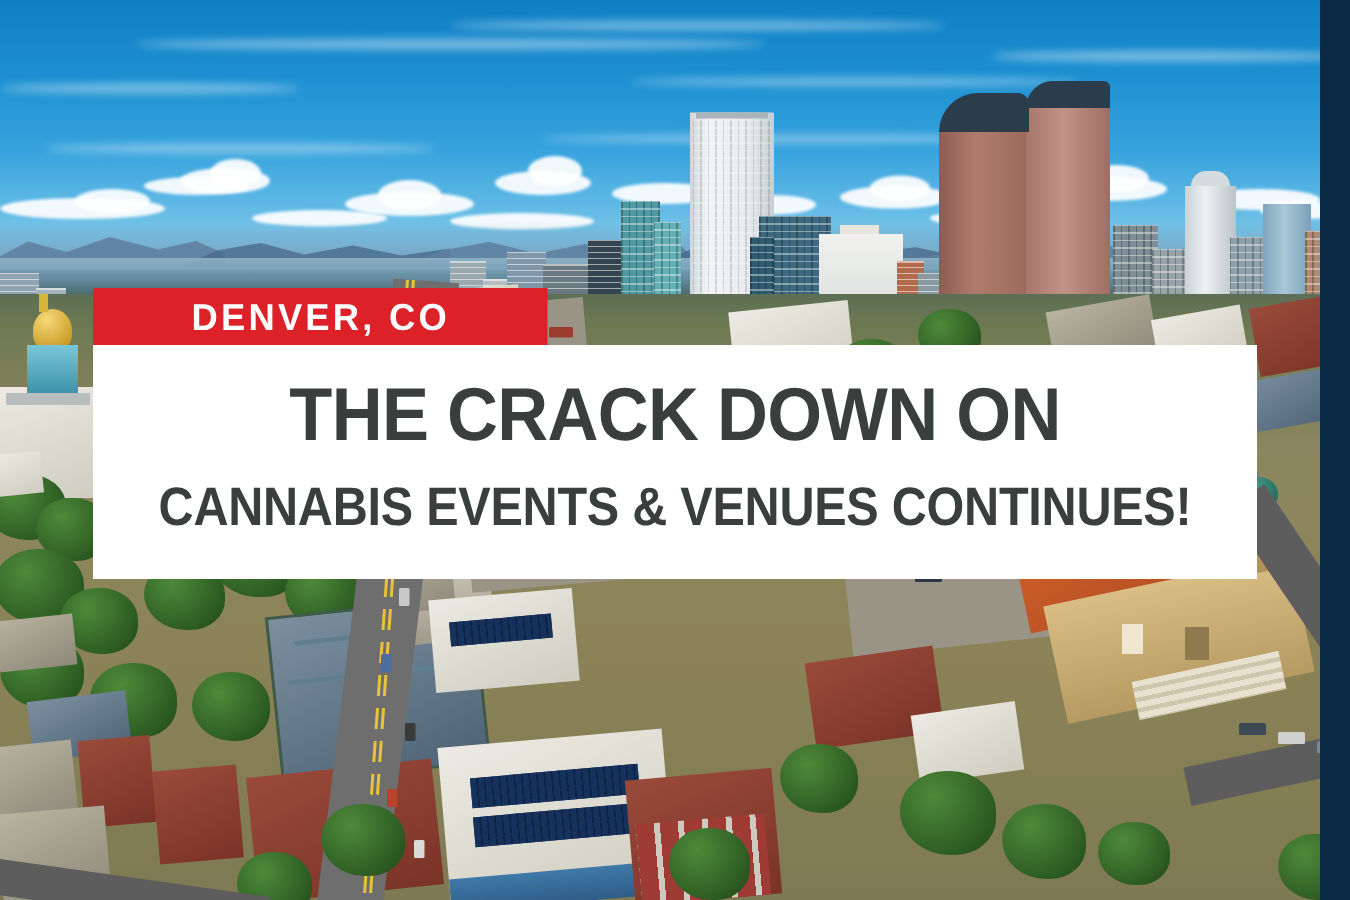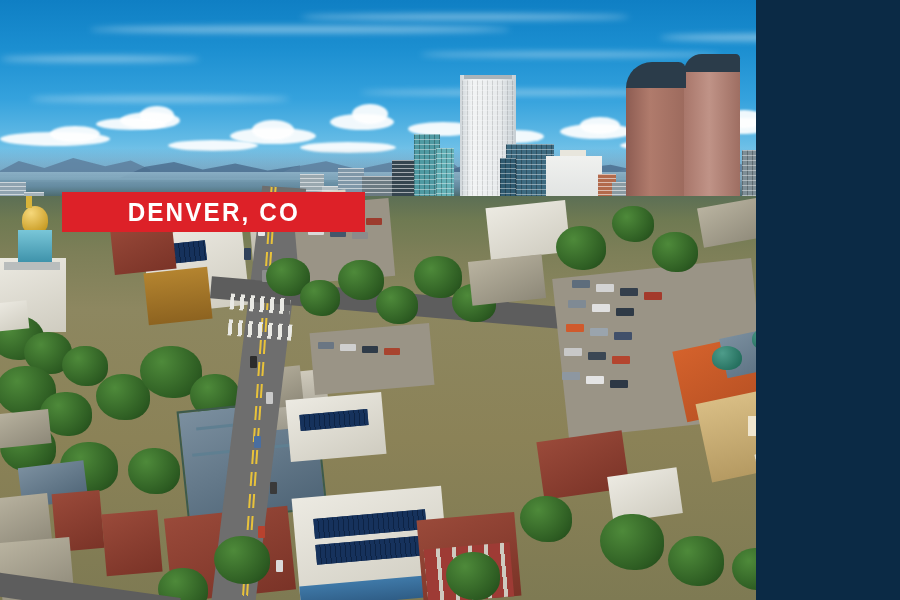--- a/index.html
+++ b/index.html
@@ -3,21 +3,21 @@
 <meta charset="utf-8">
 <style>
   * { margin:0; padding:0; box-sizing:border-box; }
   html,body{ width:900px; height:600px; overflow:hidden; }
   body{
     font-family:"Liberation Sans", sans-serif;
     background:#0b2a45;
   }
   #stage{
     position:relative;
-    width:756px; height:600px;
+    width:880px; height:600px;
     overflow:hidden;
   }
 
   
   .photo{ position:absolute; inset:0; overflow:hidden; }
 
   
   .sky{
     position:absolute; left:0; top:0; width:900px; height:180px;
     background:linear-gradient(#0f7fc4 0%, #1b8ed0 26%, #35a2dd 55%, #68bde6 80%, #a7d7ef 100%);
@@ -393,15 +393,19 @@
       <div class="tree" style="left:612px; top:10px;  width:42px; height:36px;"></div>
 
       <div class="road-d" style="left:-20px; top:388px; width:200px; height:24px; transform:rotate(8deg);"></div>
     </div>
   </div>
 
   <div class="tagbar" style="background:#dd2128;">
     <span class="tagbar-text">DENVER, CO</span>
   </div>
 
+  <div class="card">
+    <div class="headline">THE CRACK DOWN ON</div>
+    <div class="subheadline">CANNABIS EVENTS &amp; VENUES CONTINUES!</div>
+  </div>
 
 
 </div>
 
 </body></html>

